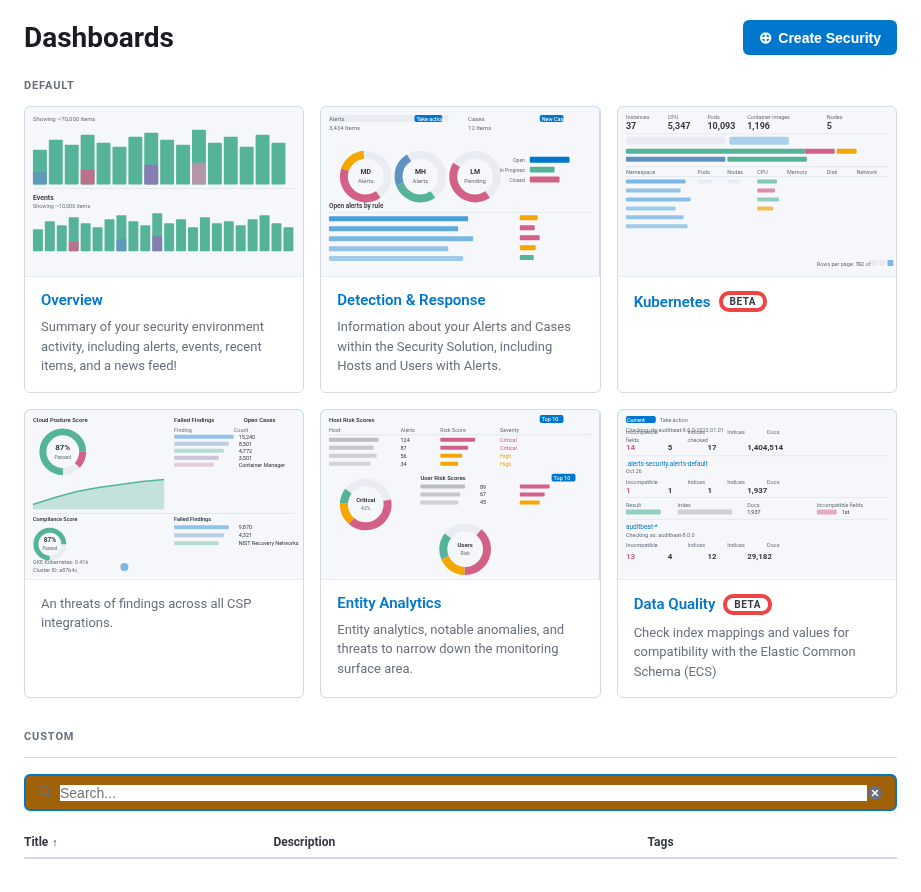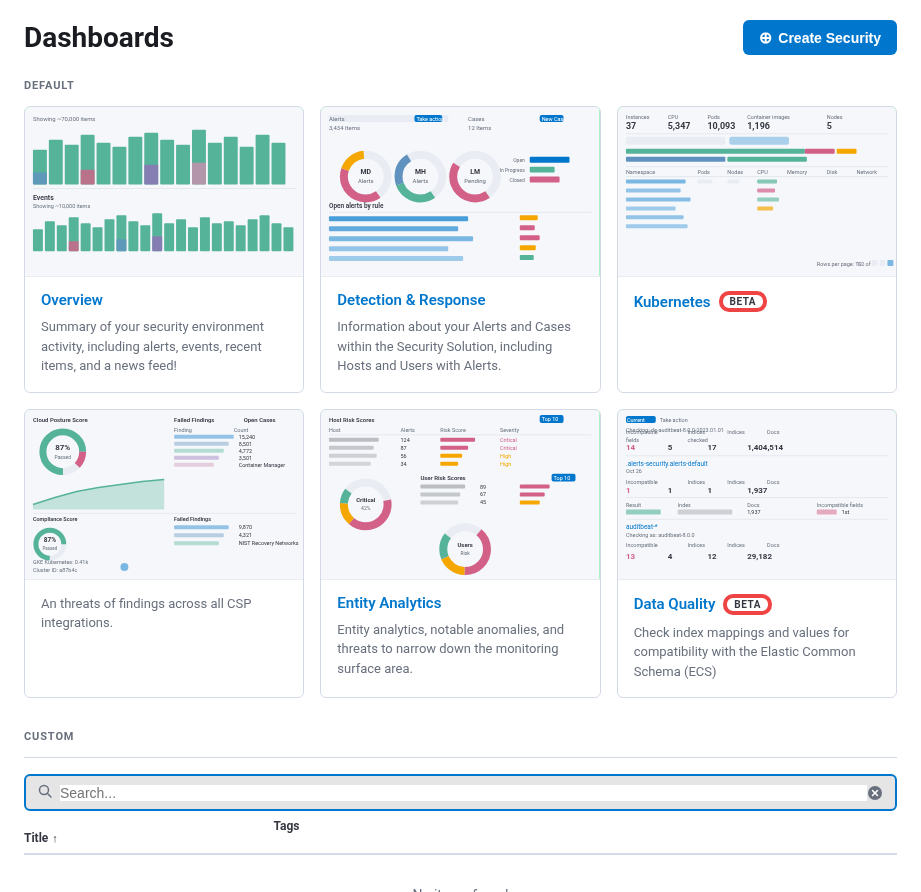--- a/index.html
+++ b/index.html
@@ -94,21 +94,22 @@
       line-height: 1.5;
     }
     
     .custom-section { margin-top: 8px; }
     .search-container {
       border: 2px solid #0077cc;
       border-radius: 6px;
       display: flex;
       align-items: center;
       padding: 8px 12px;
-      background: #e5e5e5;
+      margin-bottom: 16px;
+      background: #a16207;
     }
     .search-icon-wrap {
       color: #69707d;
       margin-right: 8px;
       font-size: 14px;
     }
     .search-input {
       flex: 1;
       border: none;
       outline: none;
@@ -130,21 +131,20 @@
       padding: 8px 0;
       border-bottom: 2px solid #d3dae6;
       font-size: 12px;
       font-weight: 700;
       color: #343741;
     }
     .col-title {
       display: flex;
       align-items: center;
       gap: 4px;
-      margin-top: 12px;
     }
     .sort-icon { font-size: 11px; color: #343741; }
     .no-items {
       text-align: center;
       padding: 32px;
       color: #69707d;
       font-size: 14px;
     }
 
     
@@ -584,16 +584,17 @@
         <line x1="10.5" y1="5.5" x2="5.5" y2="10.5" stroke="white" stroke-width="1.5" stroke-linecap="round"></line>
       </svg>
     </button>
   </div>
 
   <div class="table-header">
     <div class="col-title">
       <span>Title</span>
       <span class="sort-icon">↑</span>
     </div>
+    <div>Description</div>
     <div>Tags</div>
   </div>
   <div class="no-items">No items found</div>
 </div>
 
 </body></html>

